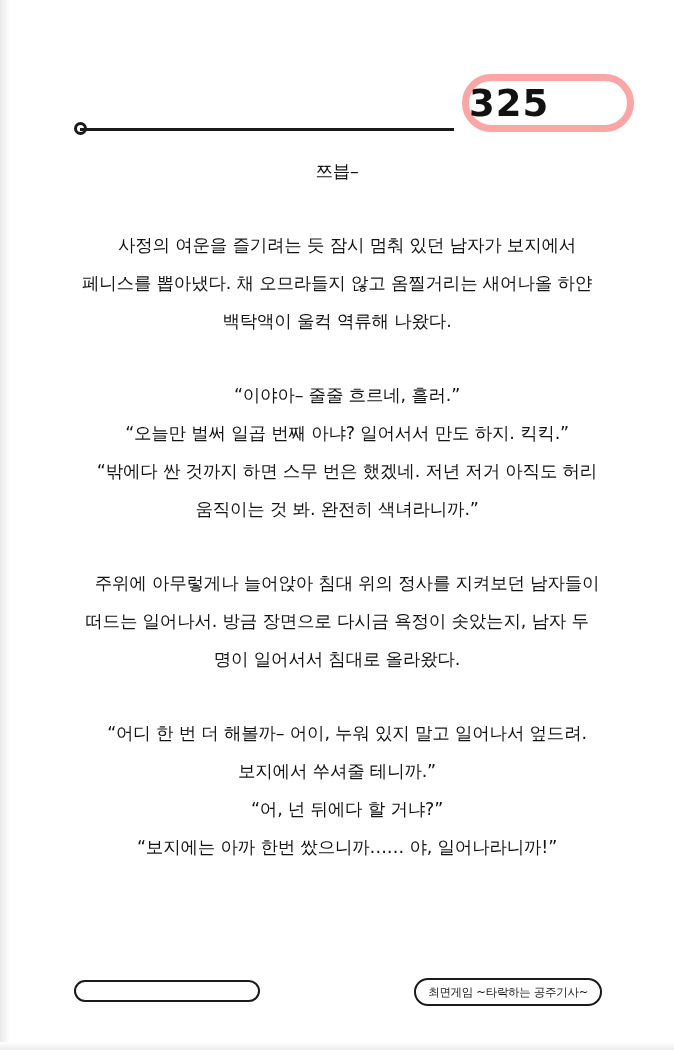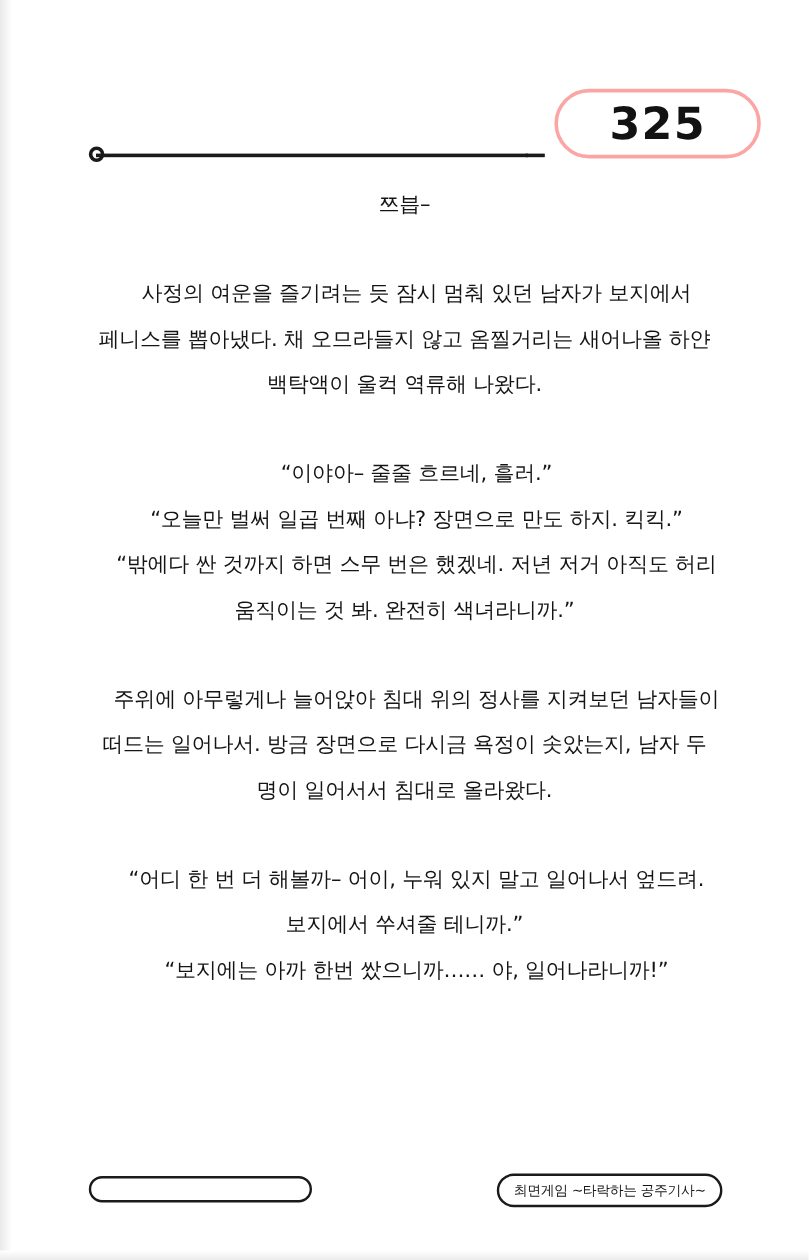--- a/index.html
+++ b/index.html
@@ -17,26 +17,25 @@
     overflow: hidden;
   }
 
   
   .page-number-badge {
     position: absolute;
     top: 74px;
     right: 40px;
     width: 172px;
     height: 58px;
-    border: 3px solid #fca5a5;
+    border: 7px solid #fca5a5;
     border-radius: 29px;
     background: #ffffff;
     display: flex;
     align-items: center;
-    justify-content: center;
     box-sizing: border-box;
   }
   .page-number-badge .num {
     font-family: "DejaVu Sans", "Liberation Sans", sans-serif;
     font-weight: bold;
     font-size: 37px;
     letter-spacing: 1px;
     line-height: 1;
     color: #121212;
   }
@@ -153,28 +152,29 @@
 
   <div class="body-text">
 
     <p class="para">쯔븝–</p>
     <div class="gap-md"></div>
 
     <p class="para indent">사정의 여운을 즐기려는 듯 잠시 멈춰 있던 남자가 보지에서 페니스를 뽑아냈다. 채 오므라들지 않고 옴찔거리는 새어나올 하얀 백탁액이 울컥 역류해 나왔다.</p>
     <div class="gap-md"></div>
 
     <p class="para indent">“이야아– 줄줄 흐르네, 흘러.”</p>
-    <p class="para indent">“오늘만 벌써 일곱 번째 아냐? 장면으로 만도 하지. 킥킥.”</p>
+    <p class="para indent">“오늘만 벌써 일곱 번째 아냐? 일어서서 만도 하지. 킥킥.”</p>
     <p class="para indent">“밖에다 싼 것까지 하면 스무 번은 했겠네. 저년 저거 아직도 허리 움직이는 것 봐. 완전히 색녀라니까.”</p>
     <div class="gap-md"></div>
 
     <p class="para indent">주위에 아무렇게나 늘어앉아 침대 위의 정사를 지켜보던 남자들이 떠드는 일어나서. 방금 장면으로 다시금 욕정이 솟았는지, 남자 두 명이 일어서서 침대로 올라왔다.</p>
     <div class="gap-md"></div>
 
     <p class="para indent">“어디 한 번 더 해볼까– 어이, 누워 있지 말고 일어나서 엎드려. 보지에서 쑤셔줄 테니까.”</p>
+    <p class="para indent">“어, 넌 뒤에다 할 거냐?”</p>
     <p class="para indent">“보지에는 아까 한번 쌌으니까…… 야, 일어나라니까!”</p>
 
   </div>
 
   <div class="footer-left-box"></div>
 
   <div class="footer-right-box">
     <span class="label">최면게임 ~타락하는 공주기사~</span>
   </div>
 

